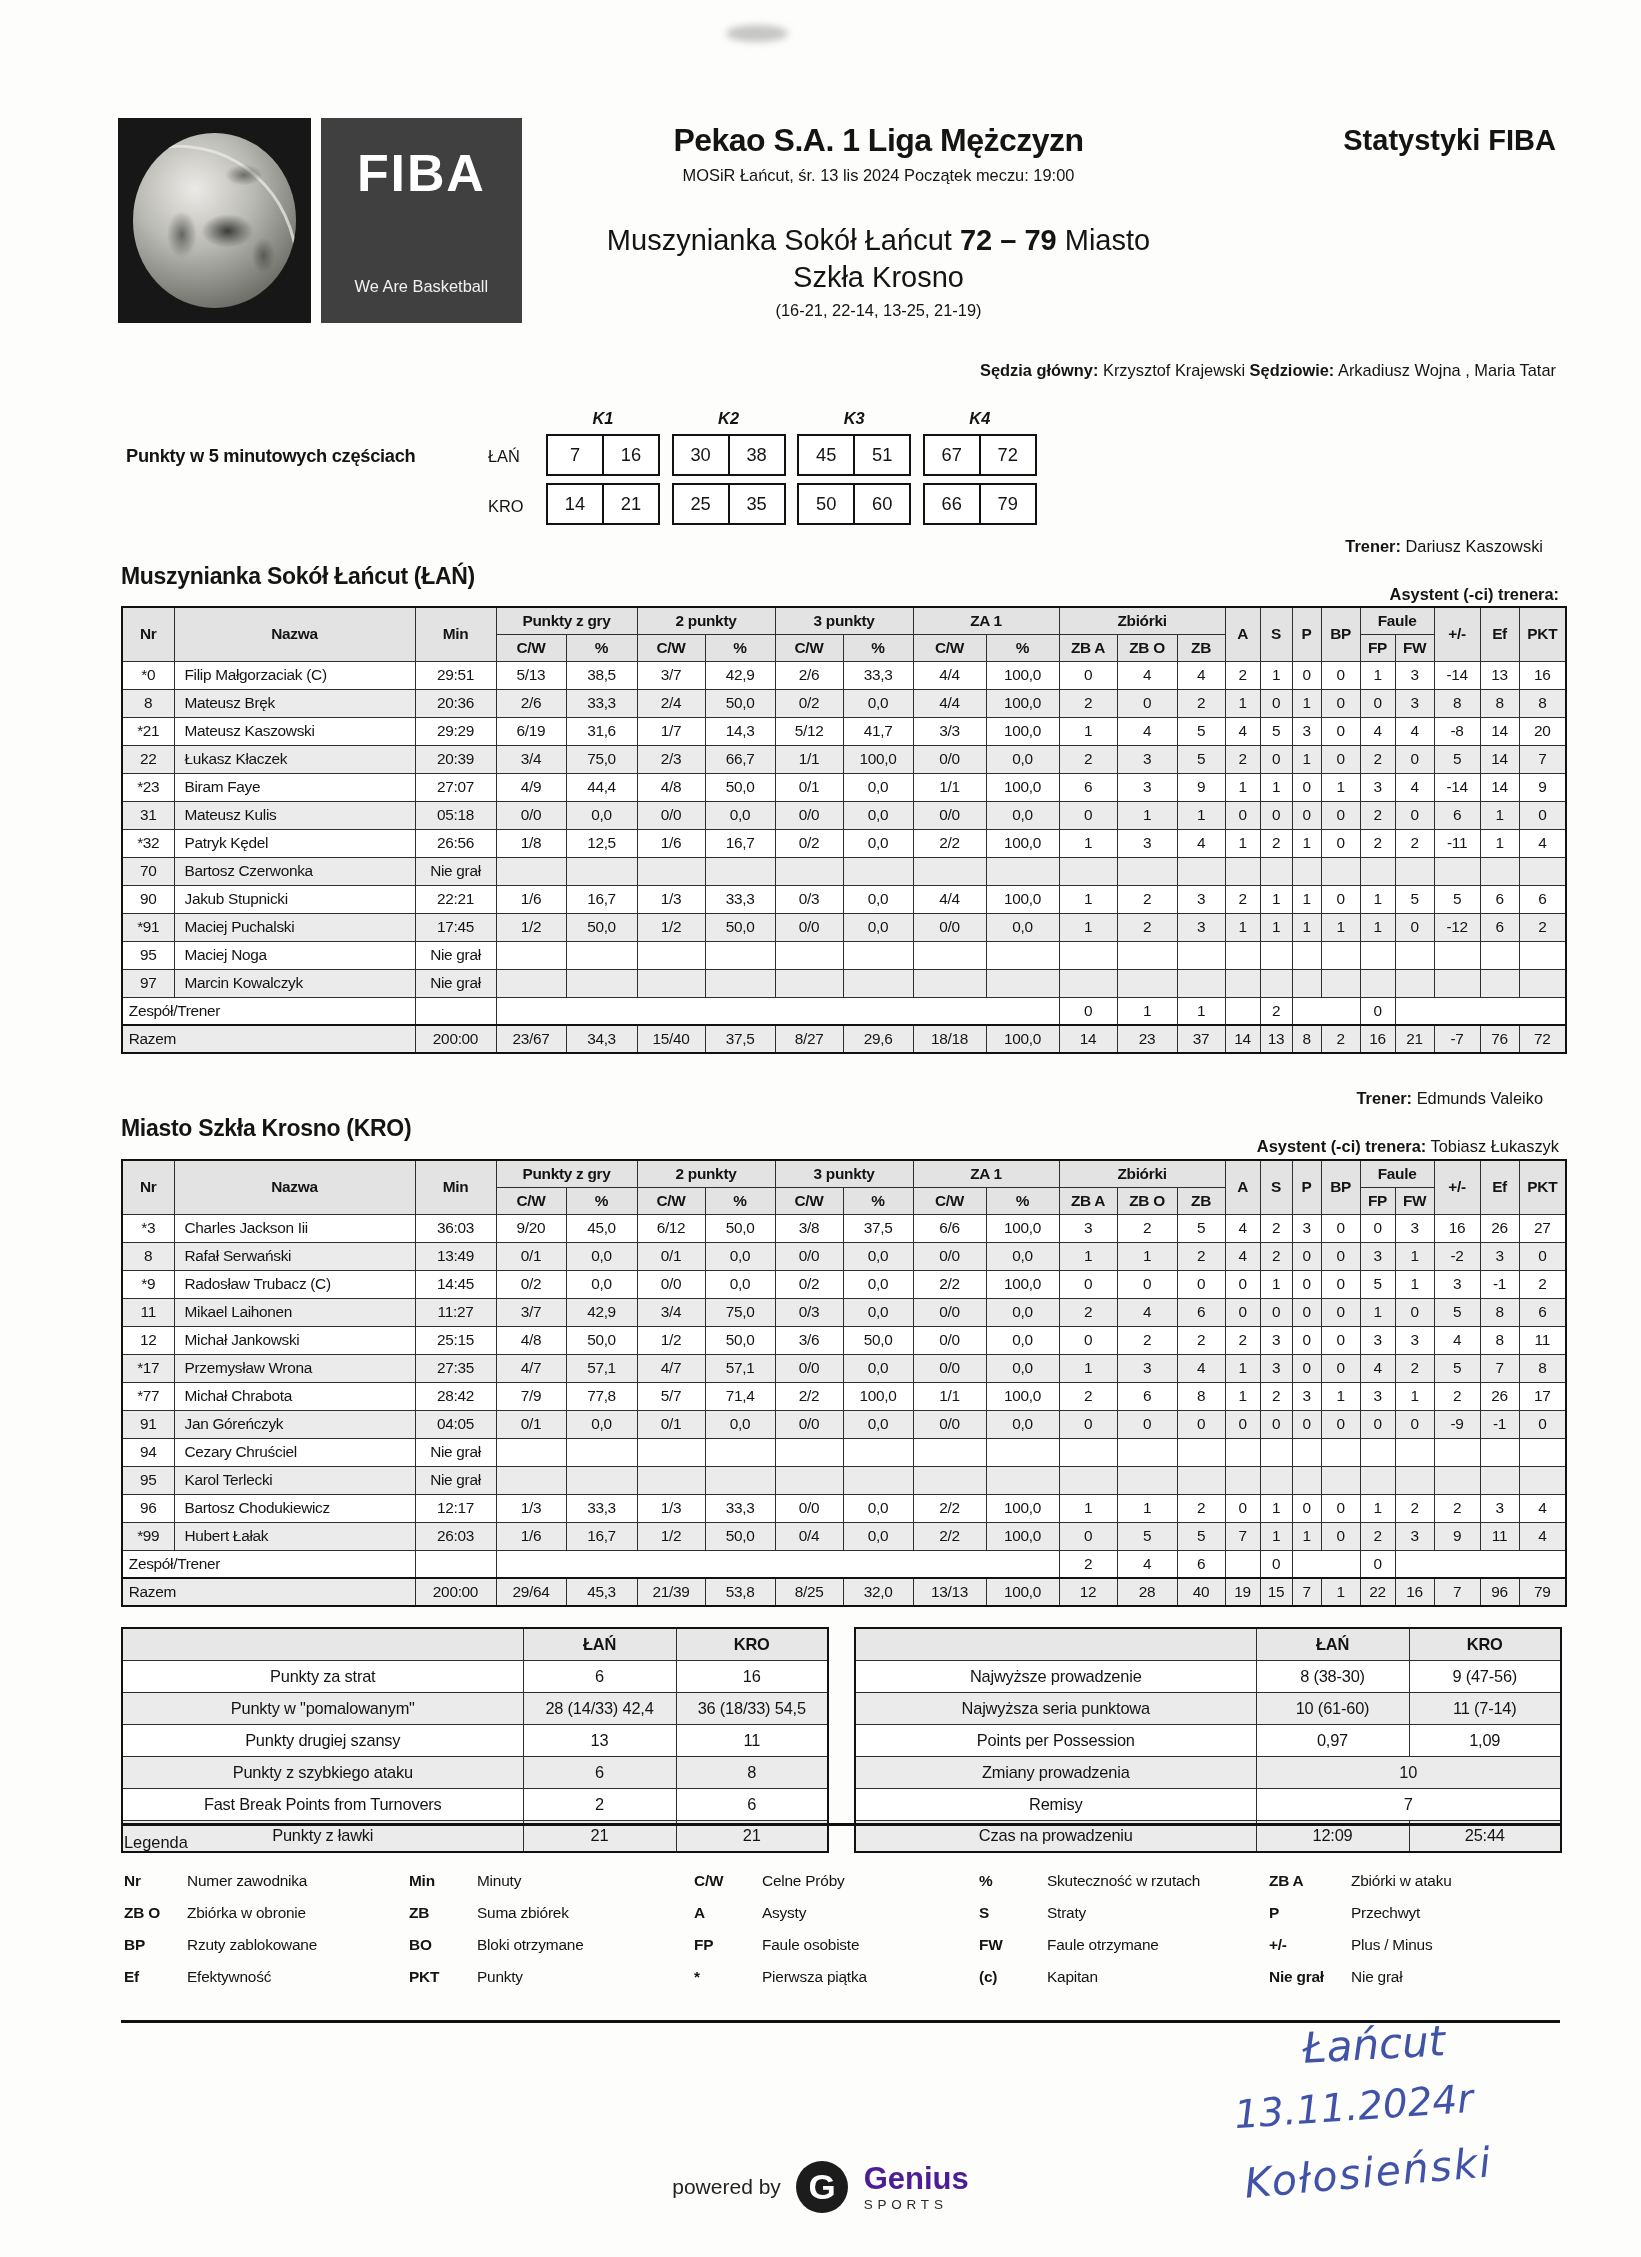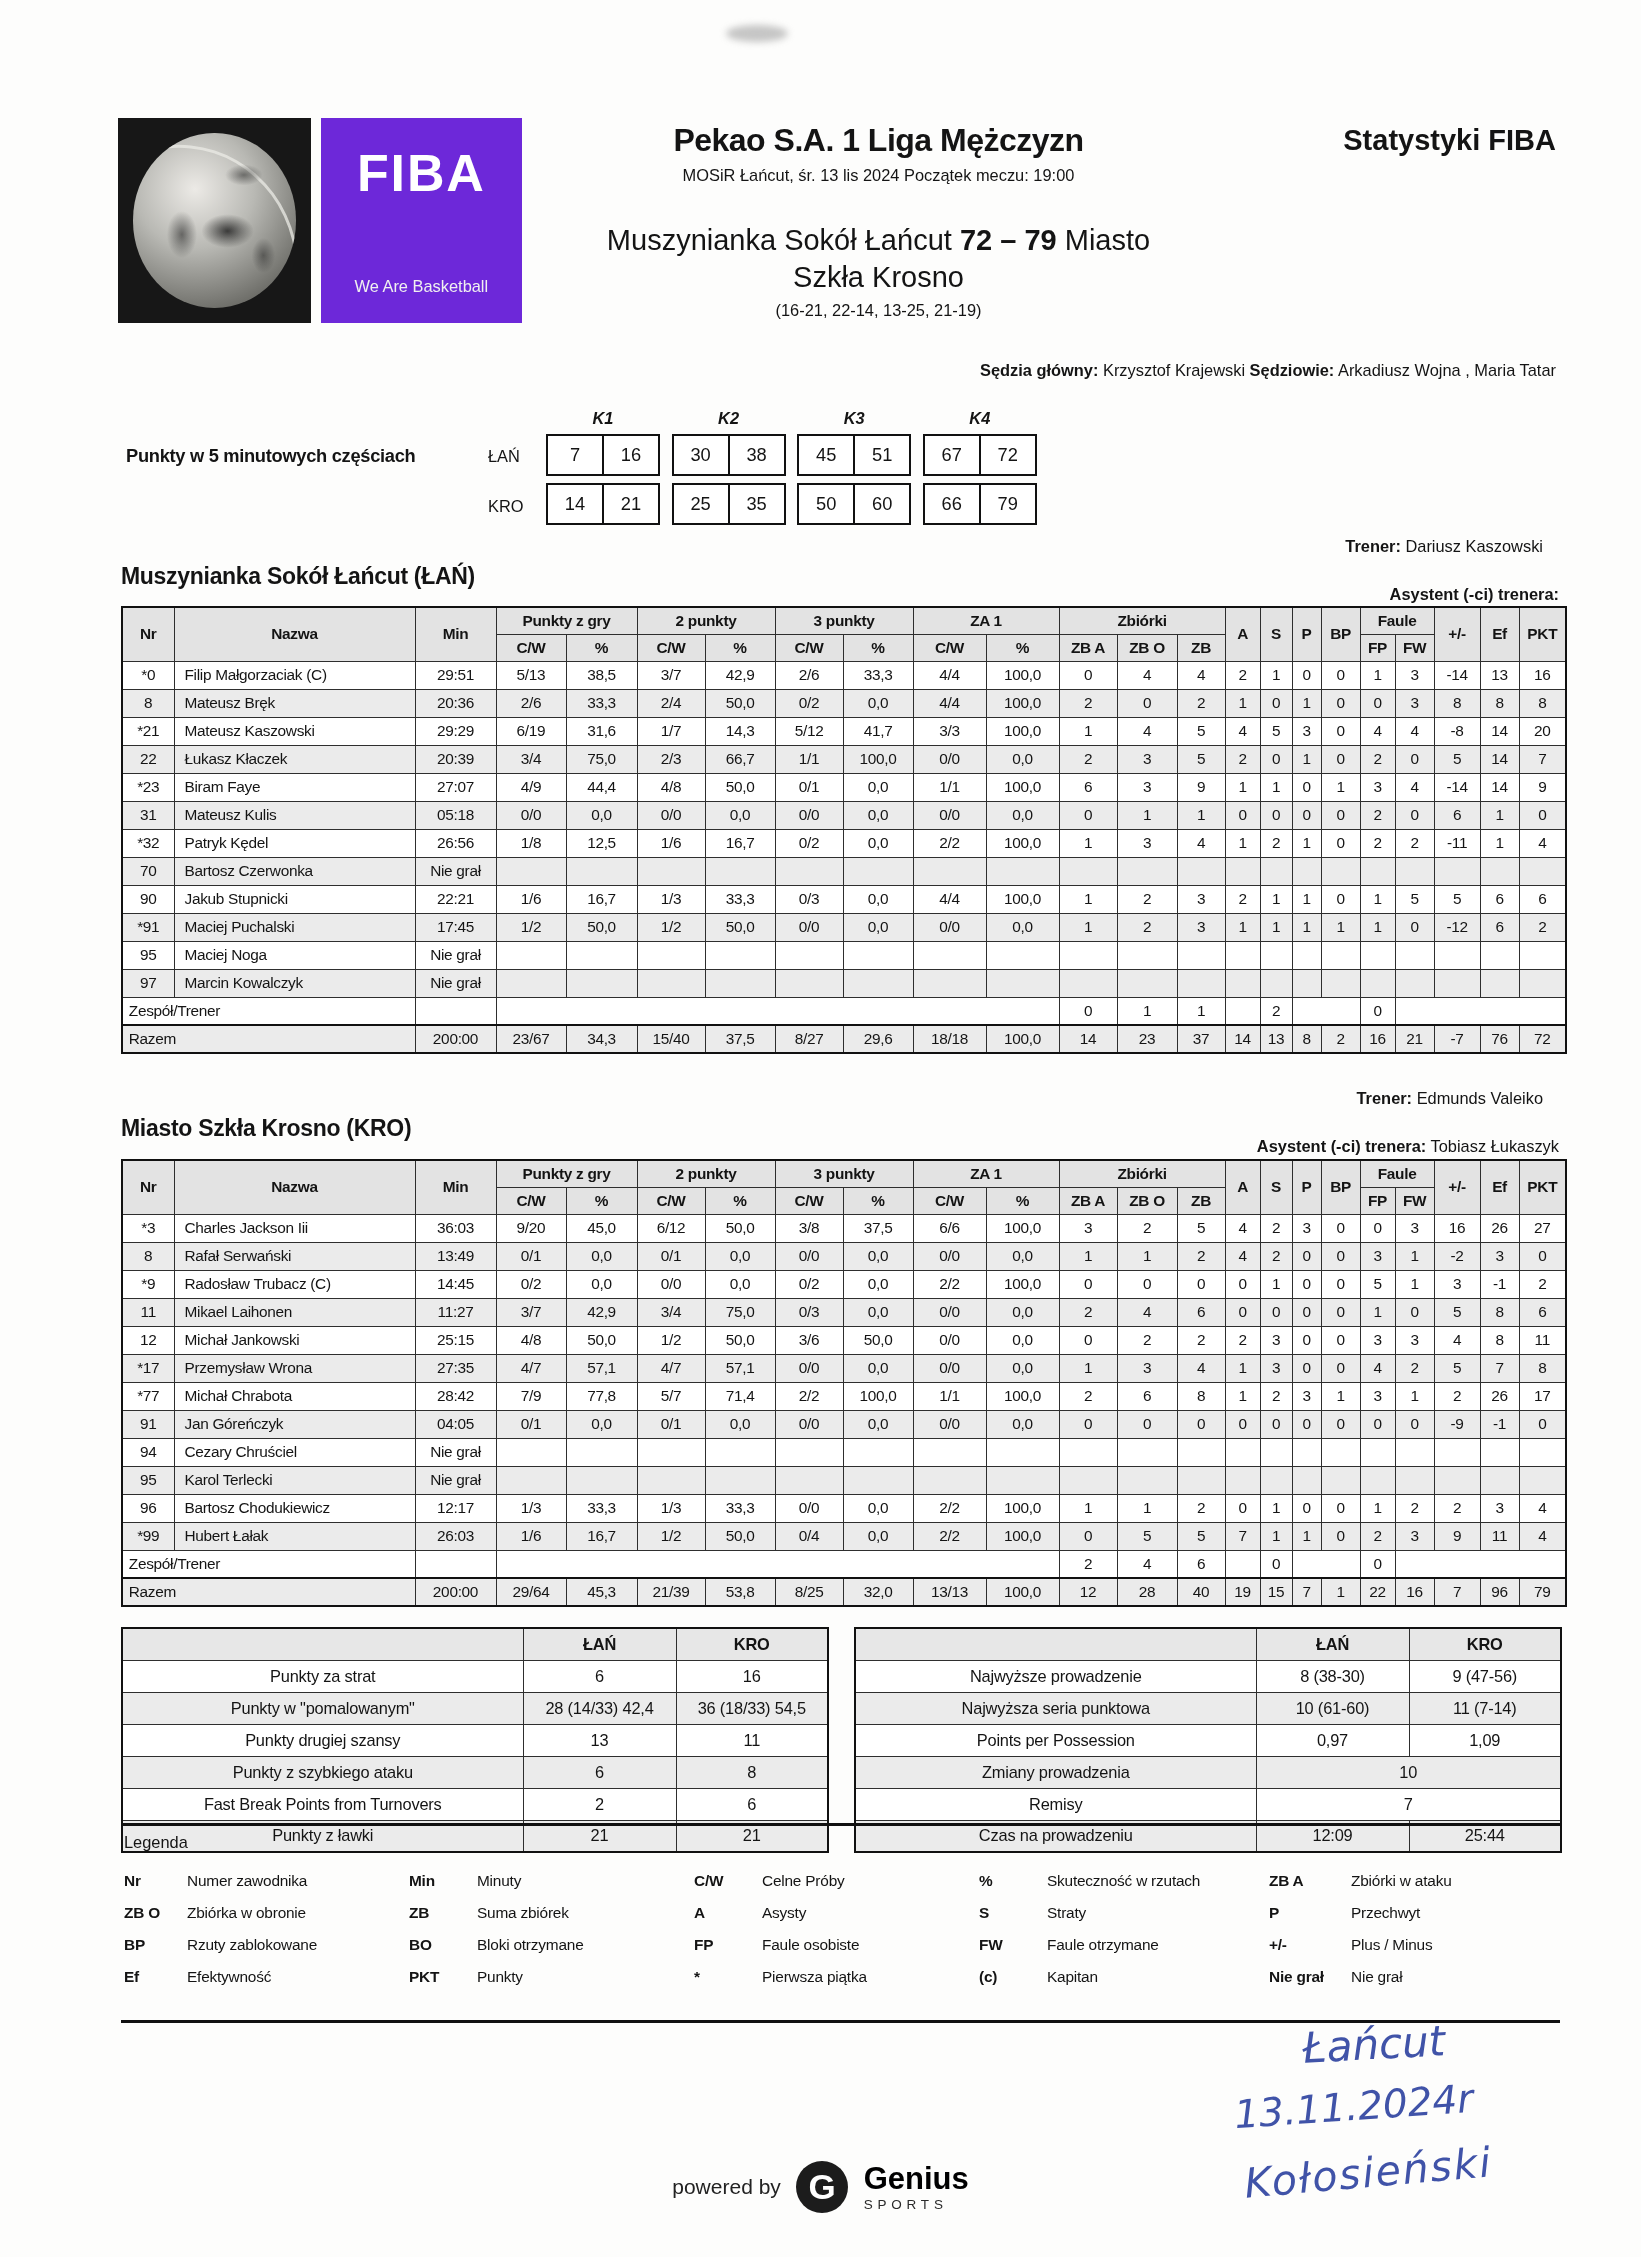--- a/index.html
+++ b/index.html
@@ -17,21 +17,21 @@
           background: radial-gradient(circle at 38% 32%, #eceae6 0%, #b9b9b4 38%, #6f6f6a 78%, #454541 100%);
           overflow:hidden; }
   .ball::before { content:''; position:absolute; width:150%; height:150%; left:-52%; top:6%;
           border:3.9px solid rgba(235,235,230,.75); border-radius:50%; transform:rotate(18deg); }
   .ball::after { content:''; position:absolute; inset:0; border-radius:50%;
           background:
             radial-gradient(ellipse 42px 27px at 58% 56%, rgba(25,25,25,.8), transparent 62%),
             radial-gradient(ellipse 25px 39px at 30% 58%, rgba(25,25,25,.55), transparent 60%),
             radial-gradient(ellipse 31px 17.4px at 68% 24%, rgba(25,25,25,.5), transparent 60%),
             radial-gradient(ellipse 19.3px 29px at 80% 70%, rgba(25,25,25,.45), transparent 60%); }
-  .text-box { flex:1; background:#6d28d9; color:#fff; position:relative; }
+  .text-box { flex:1; background:#404040; color:#fff; position:relative; }
   .fiba-word { position:absolute; top:25px; left:0; right:0; text-align:center; font-size:52px; font-weight:bold; letter-spacing:1.9px; }
   .fiba-tag { position:absolute; bottom:27px; left:0; right:0; text-align:center; font-size:16.4px; color:#f0f0f0; }
 
   
   .header-center { position:absolute; left:579px; top:122px; width:599px; text-align:center; }
   .league-title { font-size:32px; font-weight:bold; letter-spacing:-0.5px; }
   .venue-line { font-size:16.4px; margin-top:6.8px; }
   .match-line { margin-top:37px; font-size:29px; line-height:37px; }
   .quarters-line { font-size:16.4px; margin-top:4.8px; }
 
@@ -80,21 +80,21 @@
   .legend-title { position:absolute; left:124px; top:1833px; font-size:16.4px; }
   table.legend-table { position:absolute; left:124px; top:1865px; border-collapse:collapse; width:1436px; table-layout:fixed; }
   .legend-table td { font-size:15.4px; height:32px; text-align:left; vertical-align:middle; border:none; letter-spacing:-0.2px; }
   .legend-table td[class^="col-t"] { font-weight:bold; }
 
   
   .footer { position:absolute; left:0; top:2161px; width:1641px; display:flex; align-items:center; justify-content:center; gap:15.4px; }
   .pw { font-size:21px; color:#222; }
   .gmark { width:52px; height:52px; border-radius:50%; background:#1c1c1c; color:#fff; display:flex; align-items:center; justify-content:center; font-size:35px; font-weight:bold; }
   .gtext { display:flex; flex-direction:column; line-height:1; }
-  .g1 { font-size:31px; font-weight:bold; color:#000000; }
+  .g1 { font-size:31px; font-weight:bold; color:#4c1d95; }
   .g2 { font-size:13.5px; letter-spacing:4.8px; color:#2a2a2a; margin-top:3.9px; }
 
   
   .hw { position:absolute; color:#4053a8; font-style:italic; font-family:"DejaVu Sans", sans-serif; }
   .hw-place { left:1303px; top:2020px; font-size:42px; transform:rotate(-3deg); }
   .hw-date { left:1234px; top:2084px; font-size:39px; transform:rotate(-4deg); }
   .hw-sig { left:1244px; top:2149px; font-size:41px; transform:rotate(-5deg); letter-spacing:1.9px; }
 </style>
 </head>
 <body>

